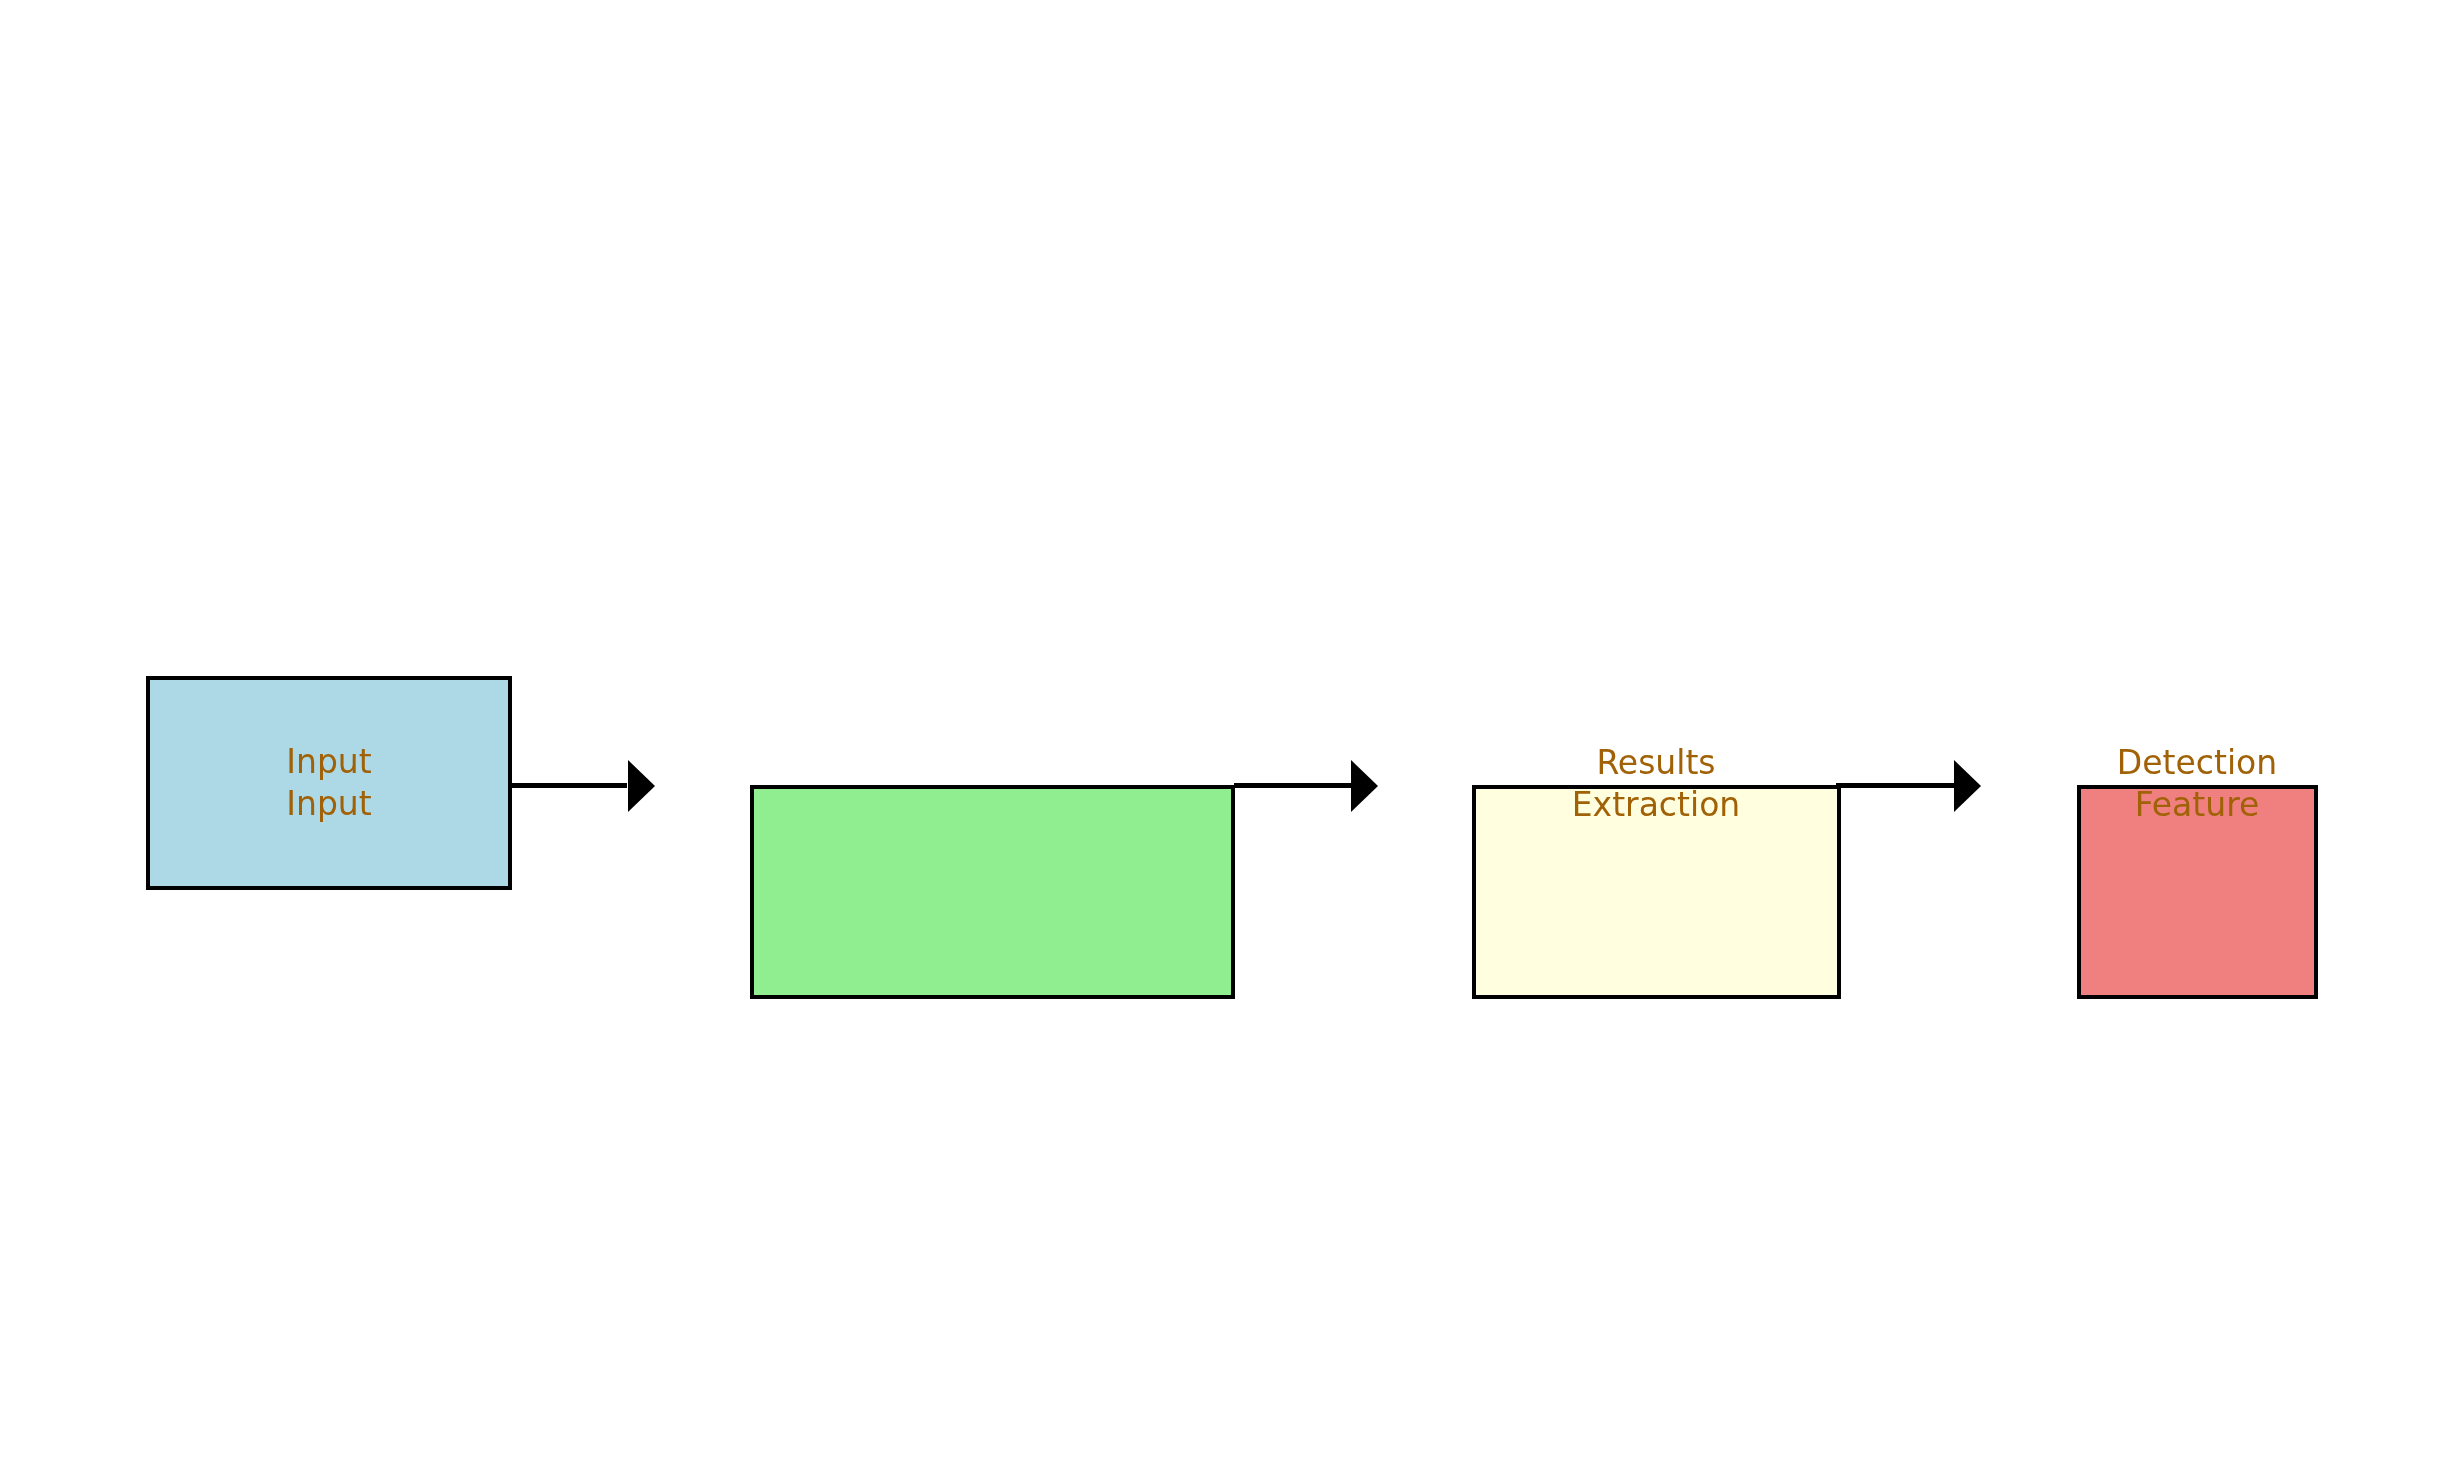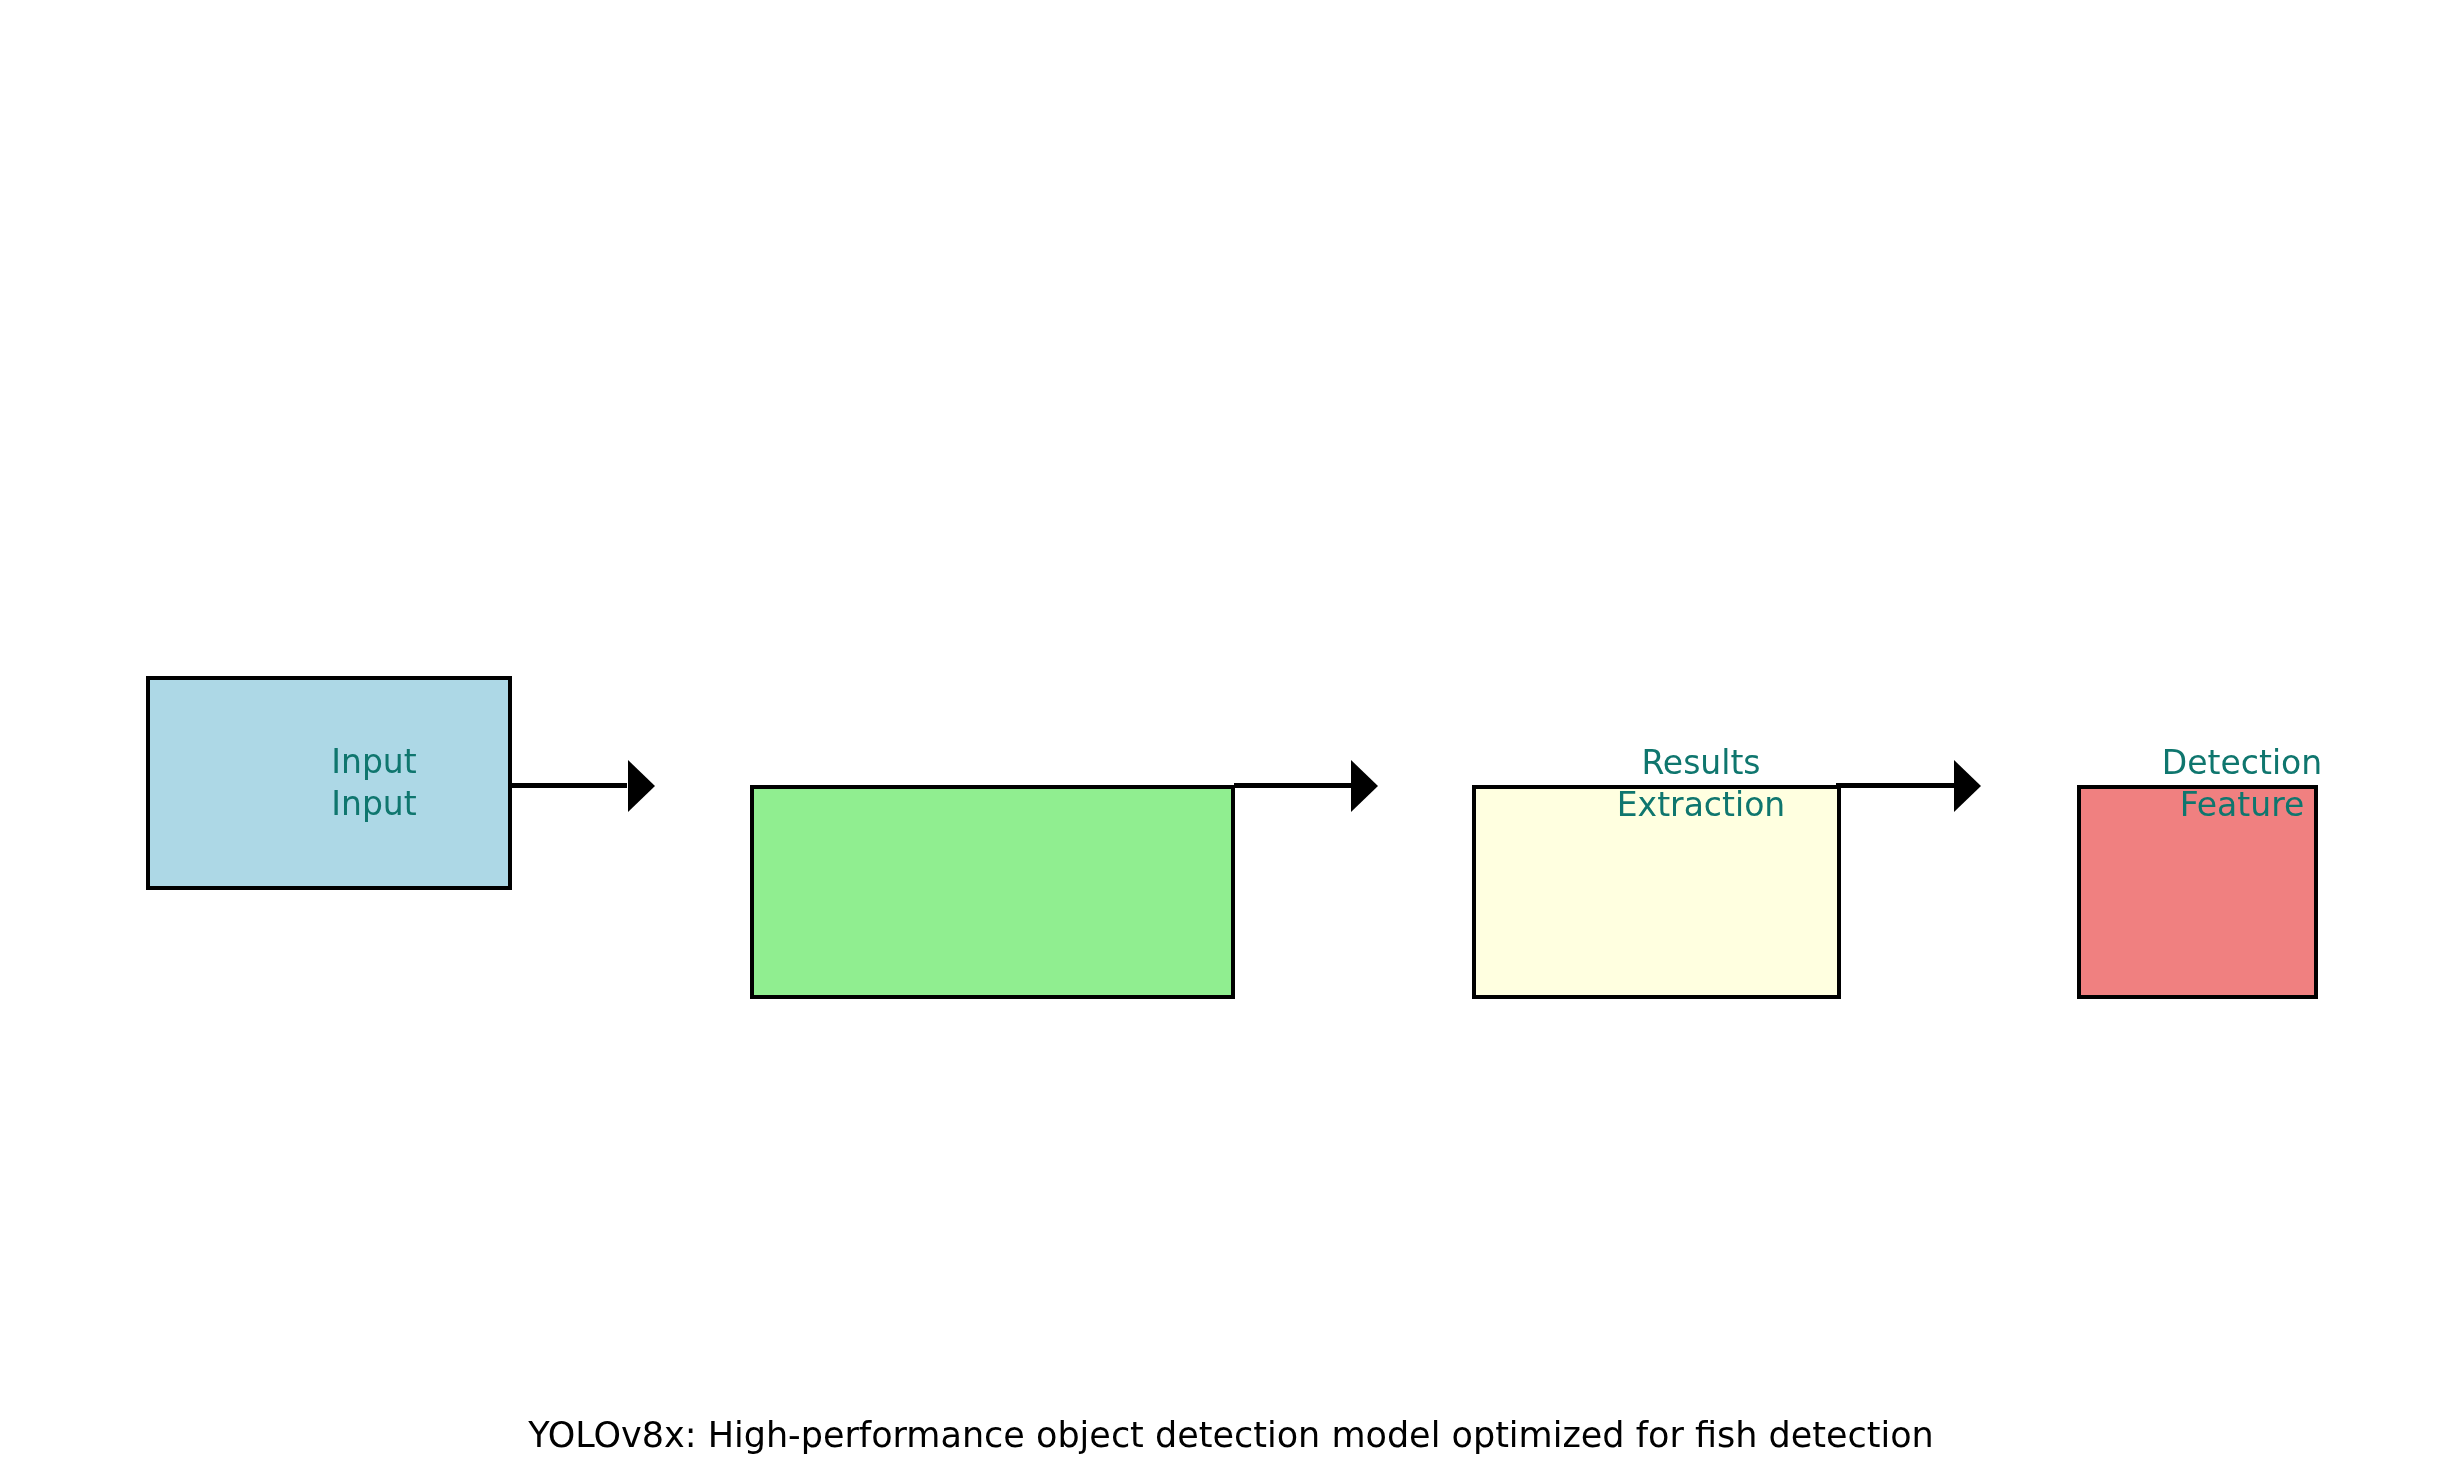--- a/index.html
+++ b/index.html
@@ -36,22 +36,21 @@
     box-sizing: border-box;
     border: 4.1px solid #000000;
   }
   .box-label {
     position: absolute;
     transform: translate(-50%, -50%);
     text-align: center;
     font-size: 33px;
     line-height: 42px;
     white-space: nowrap;
-    color: #0f766e;
-    margin-left: 45px;
+    color: #a16207;
   }
   .arrow-shaft {
     position: absolute;
     height: 5px;
     background: #000000;
   }
   .arrow-head {
     position: absolute;
     width: 0;
     height: 0;
@@ -88,16 +87,15 @@
 
   <div class="arrow-shaft" style="left: 1836px; top: 783px; width: 118px; background: rgb(0, 0, 0);"></div>
   <div class="arrow-head" style="left: 1954px; top: 760px; border-left-color: rgb(0, 0, 0);"></div>
 
   <div class="box" style="left: 2077px; top: 785px; width: 241px; height: 214px; background: rgb(240, 128, 128);"></div>
   <div class="box-label" style="left:2197px; top:784px;">
     <div>Detection</div>
     <div>Feature</div>
   </div>
 
-  <div class="diagram-caption">YOLOv8x: High-performance object detection model optimized for fish detection</div>
 
 </div>
 
 
 </body></html>

